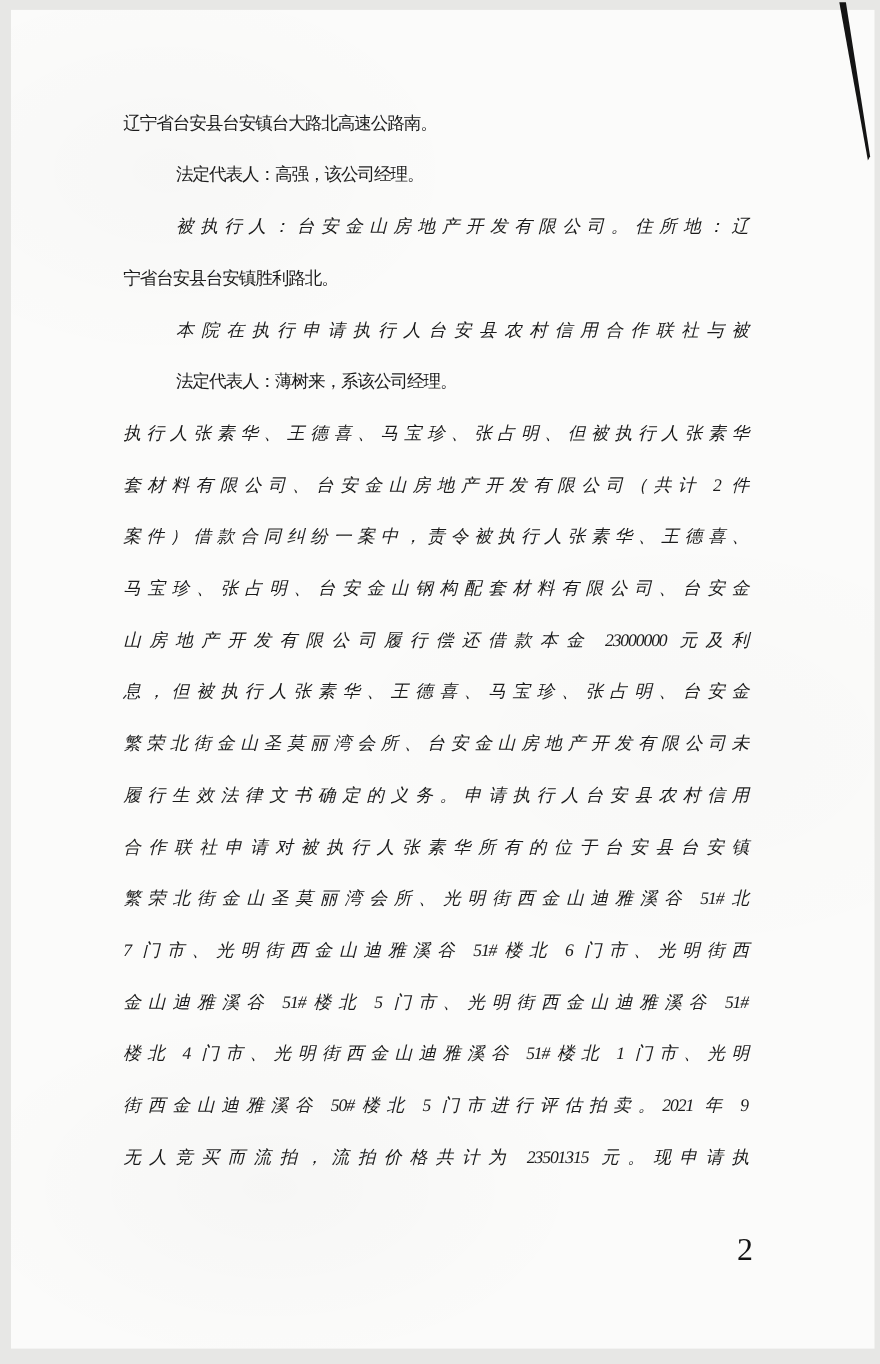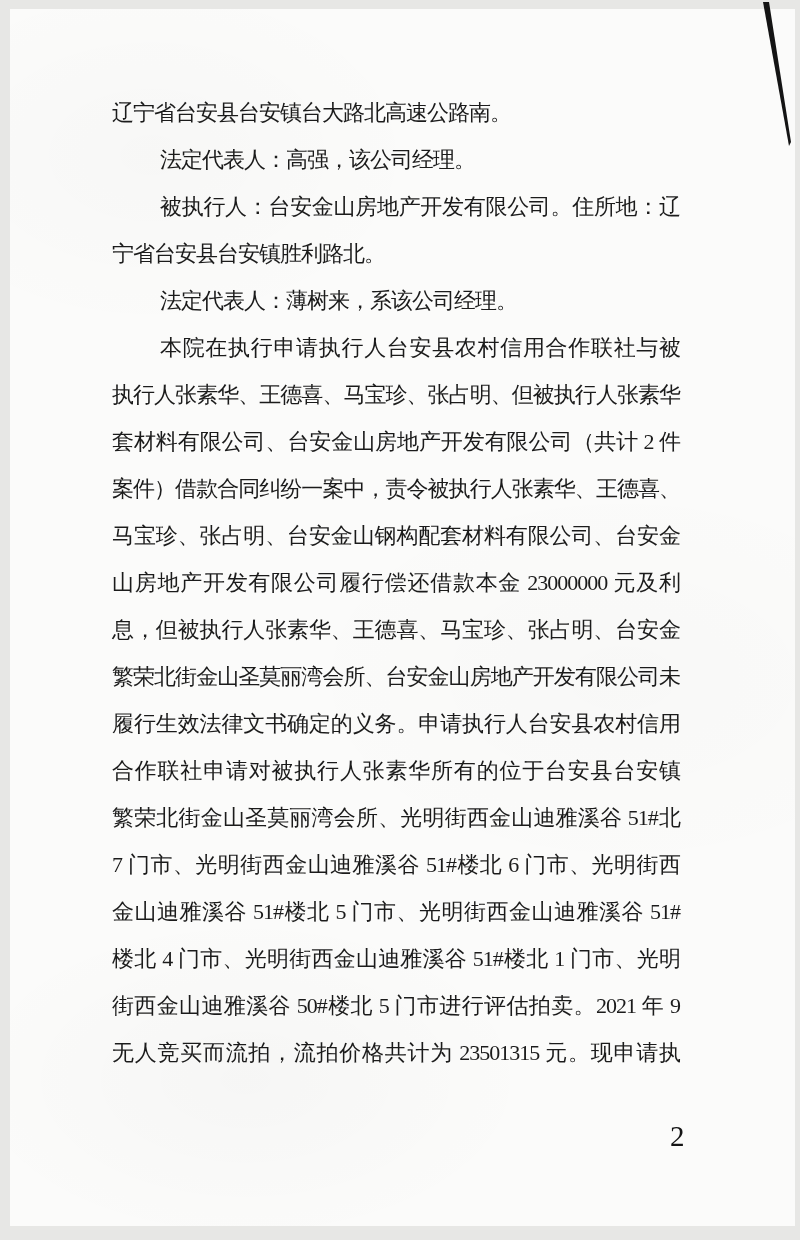--- a/index.html
+++ b/index.html
@@ -28,31 +28,32 @@
   }
   .text-block {
     position: absolute;
     left: 102px;
     top: 80px;   
     width: 568px;
   }
   .line {
     height: 47px;
     line-height: 47px;
-    font-size: 22px;
+    font-size: 16px;
     letter-spacing: -1px;
     color: #1b1b1b;
     white-space: nowrap;
     text-align: left;
   }
   .line.justify {
     white-space: normal;
     text-align: justify;
     text-align-last: justify;
     text-justify: inter-character;
+    font-style: italic;
   }
   .line.indent {
     padding-left: 48px;
   }
   .page-number {
     position: absolute;
     left: 660px;
     top: 1111px;  
     font-size: 29px;
     color: #141414;
@@ -69,22 +70,22 @@
 </style>
 </head>
 <body>
 
 <div class="paper">
   <div class="text-block" id="lines-container">
       <div class="line">辽宁省台安县台安镇台大路北高速公路南。</div>
       <div class="line indent">法定代表人：高强，该公司经理。</div>
       <div class="line indent justify">被执行人：台安金山房地产开发有限公司。住所地：辽</div>
       <div class="line">宁省台安县台安镇胜利路北。</div>
+      <div class="line indent justify">本院在执行申请执行人台安县农村信用合作联社与被</div>
       <div class="line indent">法定代表人：薄树来，系该公司经理。</div>
-      <div class="line indent justify">本院在执行申请执行人台安县农村信用合作联社与被</div>
       <div class="line justify">执行人张素华、王德喜、马宝珍、张占明、但被执行人张素华</div>
       <div class="line justify">套材料有限公司、台安金山房地产开发有限公司（共计 2 件</div>
       <div class="line justify">案件）借款合同纠纷一案中，责令被执行人张素华、王德喜、</div>
       <div class="line justify">马宝珍、张占明、台安金山钢构配套材料有限公司、台安金</div>
       <div class="line justify">山房地产开发有限公司履行偿还借款本金 23000000 元及利</div>
       <div class="line justify">息，但被执行人张素华、王德喜、马宝珍、张占明、台安金</div>
       <div class="line justify">繁荣北街金山圣莫丽湾会所、台安金山房地产开发有限公司未</div>
       <div class="line justify">履行生效法律文书确定的义务。申请执行人台安县农村信用</div>
       <div class="line justify">合作联社申请对被执行人张素华所有的位于台安县台安镇</div>
       <div class="line justify">繁荣北街金山圣莫丽湾会所、光明街西金山迪雅溪谷 51#北</div>

